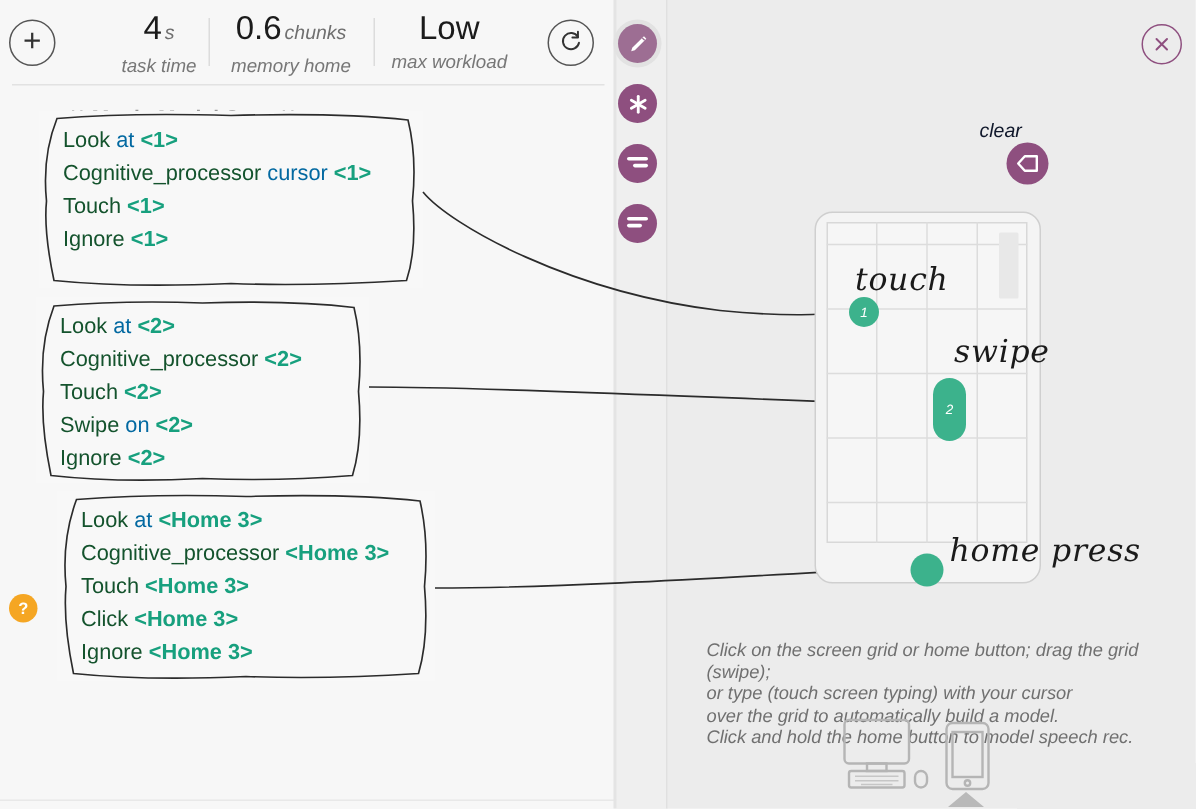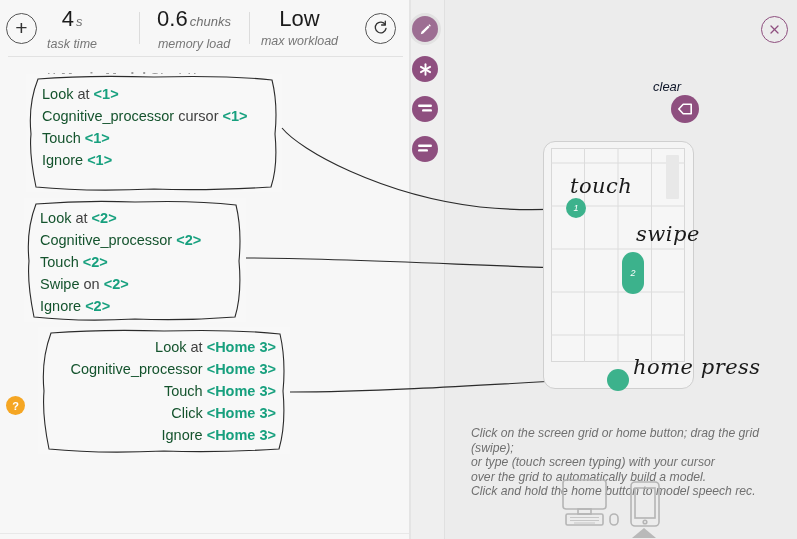--- a/index.html
+++ b/index.html
@@ -26,21 +26,21 @@
     position:absolute;border-radius:50%;box-sizing:border-box;
     display:flex;align-items:center;justify-content:center;
   }
   .add-btn{left:6px;top:13px;width:31px;height:31px;border:1px solid #555;color:#333;}
   .add-btn .plus{font-size:21px;line-height:1;font-weight:300;margin-top:-2px;}
 
   .metric{position:absolute;text-align:center;}
   .metric .val{font-size:22px;color:#1b1b1b;line-height:22px;font-weight:400;white-space:nowrap;}
   .metric .val .unit{font-size:13px;font-style:italic;color:#6f6f6f;margin-left:2px;}
   .metric .lbl{font-size:12.5px;font-style:italic;color:#777;margin-top:4px;white-space:nowrap;}
-  .m1{left:30px;top:8px;width:84px;}
+  .m1{left:64px;top:8px;width:84px;}
   .m2{left:140px;top:8px;width:108px;}
   .m3{left:253px;top:8px;width:93px;}
   .vsep{position:absolute;top:12px;width:1px;height:32px;background:#dcdcdc;}
   .vsep.a{left:139px;}
   .vsep.b{left:249px;}
 
   .refresh-btn{left:365px;top:13px;width:31px;height:31px;border:1px solid #555;color:#333;}
   .refresh-btn svg{display:block;}
 
   
@@ -50,25 +50,25 @@
     display:flex;align-items:center;justify-content:center;
   }
 
   
   .rulebox{position:absolute;box-sizing:border-box;background:#f8f8f8;}
   .rulebox .wob{position:absolute;left:0;top:0;width:100%;height:100%;overflow:visible;}
   .rulebox .lines{position:relative;padding:9px 14px 8px 16px;}
   .rline{font-size:14.5px;line-height:22px;color:#111;white-space:nowrap;}
   .kw{color:#14532d;font-weight:normal;}
   .obj{color:#17a07e;font-weight:bold;}
-  .plain{color:#404040;}
+  .plain{color:#0369a1;}
 
   .rbox1{left:26px;top:74px;width:256px;height:118px;}
   .rbox2{left:24px;top:198px;width:222px;height:124px;}
-  .rbox3{left:38px;top:327px;width:252px;height:127px;text-align:right;}
+  .rbox3{left:38px;top:327px;width:252px;height:127px;}
 
   .magic-title{
     position:absolute;left:46px;top:70px;font-size:14px;color:#9a9a9a;
     font-weight:bold;letter-spacing:0.1px;white-space:nowrap;
   }
 
   
   .connectors{position:absolute;left:0;top:0;width:797px;height:539px;pointer-events:none;}
 
   
@@ -142,21 +142,21 @@
       <div class="vsep a"></div>
       <div class="vsep b"></div>
 
       <div class="metric m1">
         <div class="val"><span>4</span><span class="unit">s</span></div>
         <div class="lbl">task time</div>
       </div>
 
       <div class="metric m2">
         <div class="val"><span>0.6</span><span class="unit">chunks</span></div>
-        <div class="lbl">memory load</div>
+        <div class="lbl">memory home</div>
       </div>
 
       <div class="metric m3">
         <div class="val"><span>Low</span></div>
         <div class="lbl">max workload</div>
       </div>
 
       <div class="round-btn refresh-btn">
         <svg width="17" height="17" viewBox="0 0 17 17">
           <path d="M13.3 4.6 A5.4 5.4 0 1 0 14 8.5" fill="none" stroke="#333" stroke-width="1.3" stroke-linecap="round"></path>

